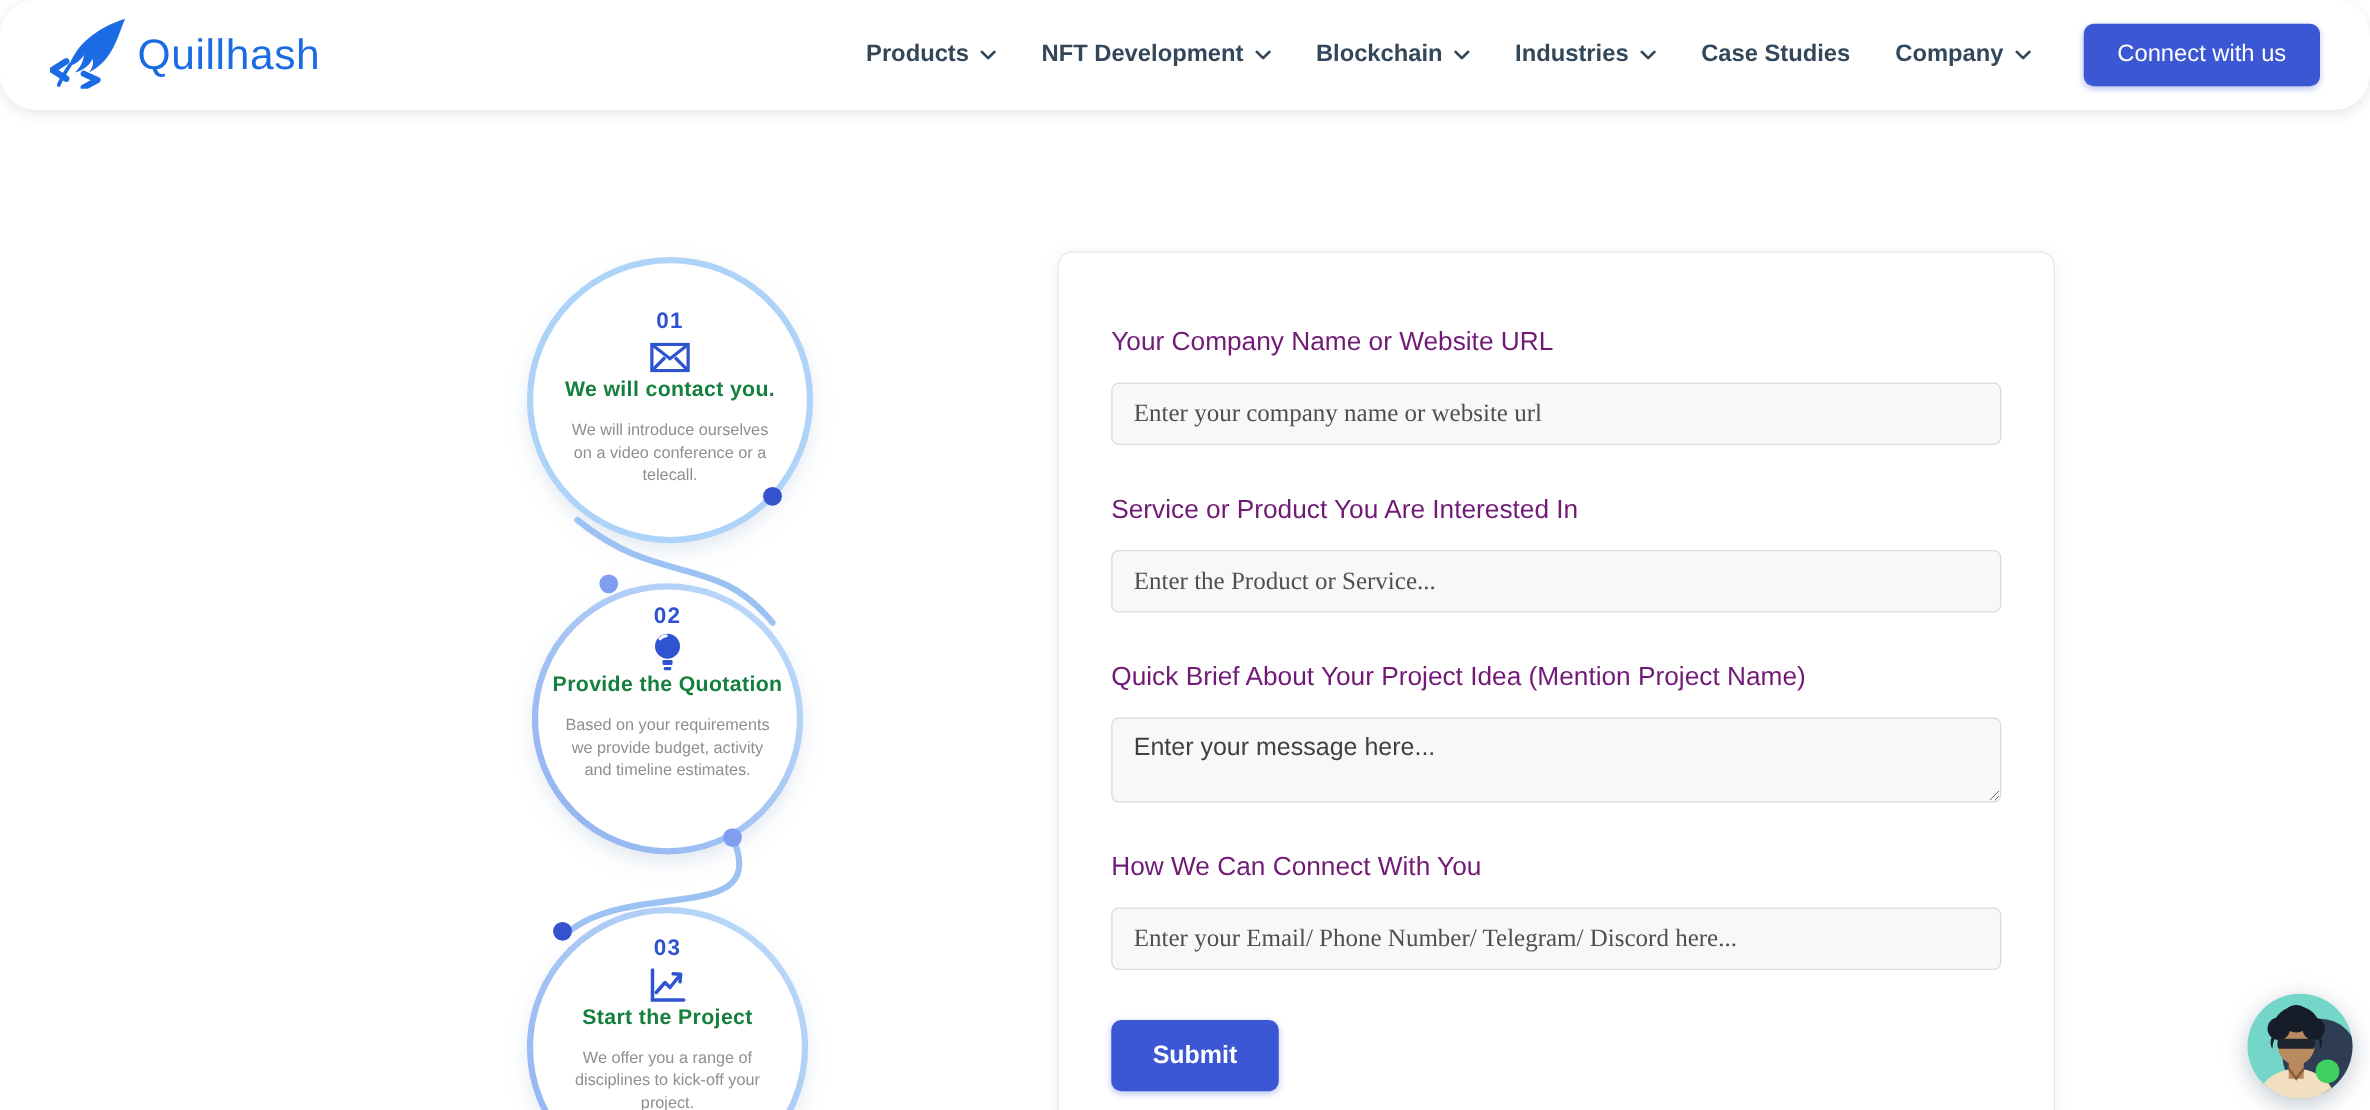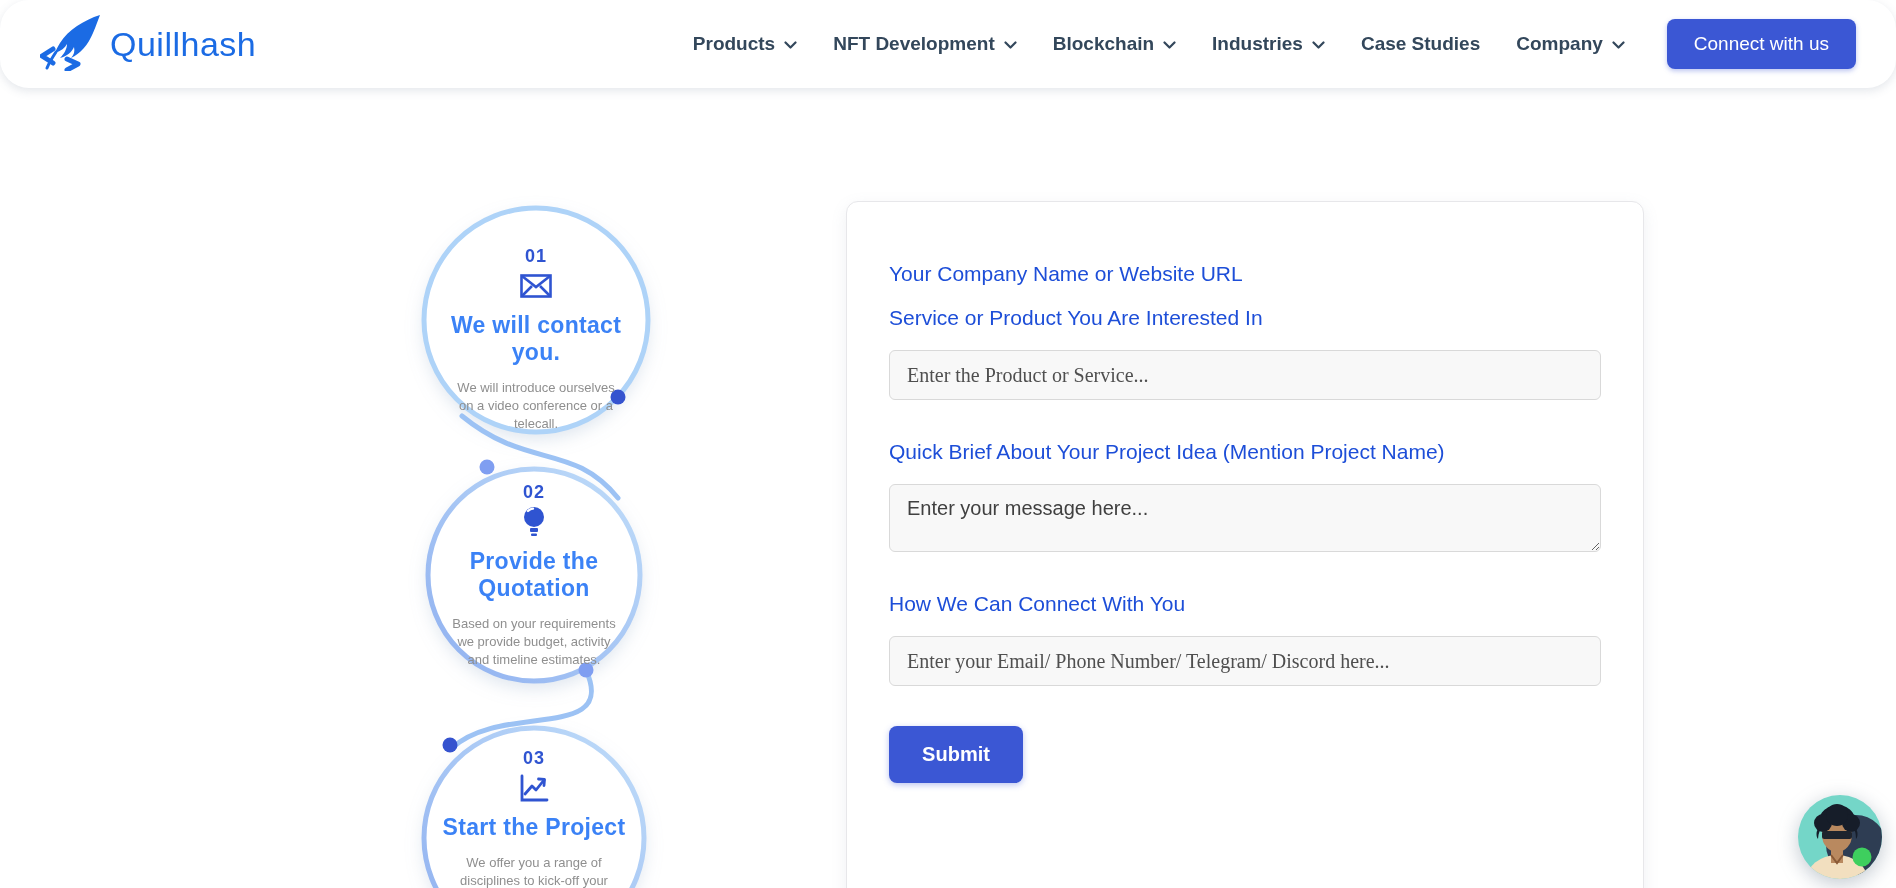--- a/index.html
+++ b/index.html
@@ -28,30 +28,30 @@
     font-size:27px;font-weight:500;color:#5d6b8a;letter-spacing:0.2px;
   }
   
   .timeline-svg{position:absolute;left:390px;top:180px;z-index:1;}
   .step{position:absolute;width:220px;text-align:center;z-index:2;}
   .step-1{left:426px;top:246px;}
   .step-2{left:424px;top:482px;}
   .step-3{left:424px;top:748px;}
   .step-num{font-size:18px;font-weight:800;color:#2f54d1;letter-spacing:1px;}
   .step-icon{margin-top:3px;height:32px;display:flex;align-items:center;justify-content:center;}
-  .step-title{margin-top:10px;font-size:23px;font-weight:700;color:#3b82f6;letter-spacing:0.3px;}
+  .step-title{font-size:17px;font-weight:700;color:#15803d;letter-spacing:0.3px;}
   .step-desc{margin:13px auto 0;width:172px;font-size:13px;line-height:1.38;color:#8f8f8f;}
   
   .card{
     position:absolute;left:846px;top:201px;width:798px;height:790px;box-sizing:border-box;
     background:#ffffff;border:1px solid #e7e7ea;border-radius:12px;
     box-shadow:0 5px 16px rgba(120,130,155,0.12);
     padding:60px 42px 0 42px;z-index:2;
   }
-  .field-label{font-size:21px;color:#1d4ed8;margin-bottom:20px;}
+  .field-label{font-size:21px;color:#701a75;margin-bottom:20px;}
   .text-input{
     display:block;width:100%;height:50px;box-sizing:border-box;
     background:#f8f8f8;border:1px solid #d9d9d9;border-radius:6px;
     padding:0 17px;margin-bottom:40px;outline:none;
     font-family:"Liberation Serif",serif;font-size:20px;color:#333;
   }
   .text-input::placeholder{color:#4f4f4f;}
   .text-area{
     display:block;width:100%;height:68px;box-sizing:border-box;
     background:#f8f8f8;border:1px solid #d9d9d9;border-radius:6px;
@@ -191,20 +191,21 @@
         <path d="M6 21 L13 13 L17 17 L25 7" fill="none" stroke="#2f54d1" stroke-width="2.8" stroke-linecap="round" stroke-linejoin="round"></path>
         <path d="M19.5 6 L25.5 6.4 L25 12.5" fill="none" stroke="#2f54d1" stroke-width="2.8" stroke-linecap="round" stroke-linejoin="round"></path>
       </svg>
     </div>
     <div class="step-title">Start the Project</div>
     <div class="step-desc">We offer you a range of disciplines to kick-off your project.</div>
   </div>
 
   <div class="card">
     <div class="field-label">Your Company Name or Website URL</div>
+    <input class="text-input" type="text" placeholder="Enter your company name or website url" style="">
 
     <div class="field-label">Service or Product You Are Interested In</div>
     <input class="text-input" type="text" placeholder="Enter the Product or Service..." style="">
 
     <div class="field-label">Quick Brief About Your Project Idea (Mention Project Name)</div>
     <textarea class="text-area" placeholder="Enter your message here..." style=""></textarea>
 
     <div class="field-label">How We Can Connect With You</div>
     <input class="text-input" type="text" placeholder="Enter your Email/ Phone Number/ Telegram/ Discord here..." style="">
 

